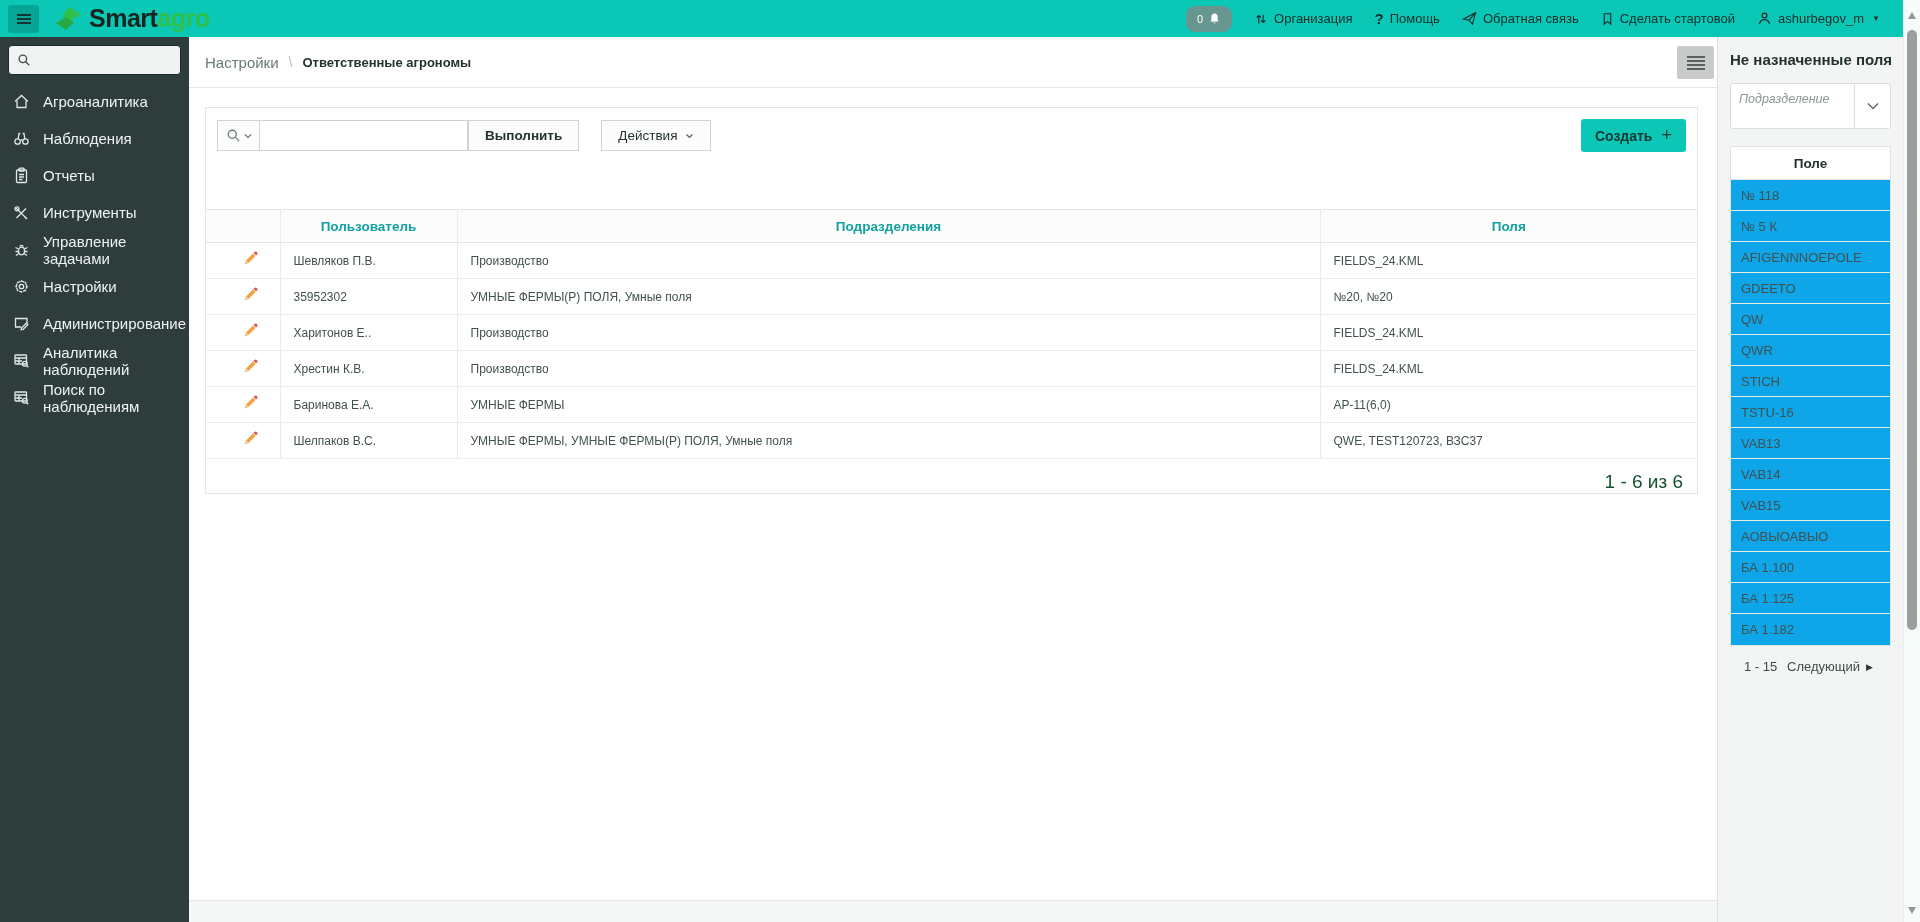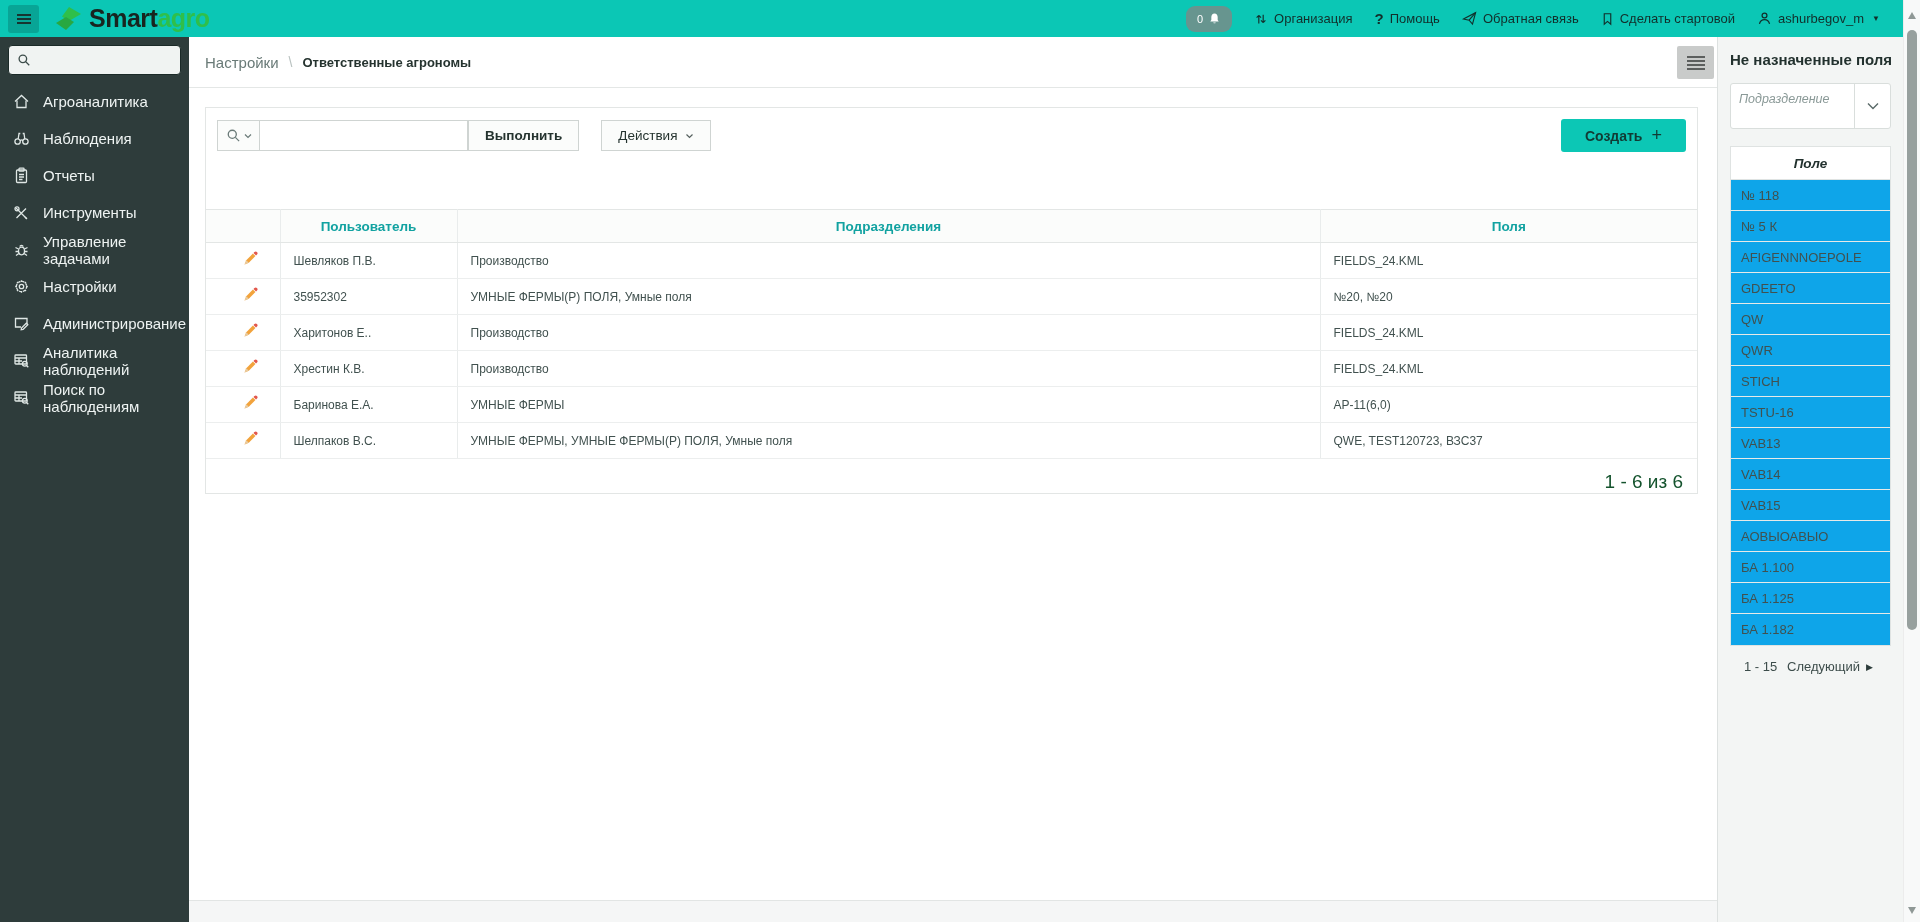--- a/index.html
+++ b/index.html
@@ -93,21 +93,21 @@
   }
   .btn-plain {
     height: 31px; border: 1px solid #cfd4d2; background: #fbfcfb; color: #25332f;
     font-size: 13.5px; padding: 0 16px; cursor: pointer;
     font-family: "Liberation Sans", sans-serif; display: flex; align-items: center; gap: 8px;
   }
   .run-btn { font-weight: bold; }
   .actions-btn { margin-left: 22px; }
   .create-btn {
     margin-left: auto; height: 33px; background: #0cc7b5; border: none; border-radius: 3px;
-    color: #113b34; font-size: 14px; font-weight: bold; padding: 0 24px; cursor: pointer;
+    color: #113b34; font-size: 14px; font-weight: bold; padding: 0 14px; cursor: pointer;
     font-family: "Liberation Sans", sans-serif; display: flex; align-items: center; gap: 9px;
   }
   .create-plus { font-size: 18px; font-weight: normal; }
 
   table.grid { width: 1491px; border-collapse: collapse; table-layout: fixed; margin-top: 46px; }
   .col-edit { width: 74px; } .col-user { width: 177px; } .col-dept { width: 863px; }
   table.grid th {
     height: 33px; background: #fbfcfb; border-top: 1px solid #e3e6e5; border-bottom: 1px solid #e3e6e5;
     color: #12a2a1; font-size: 13.5px; font-weight: bold; text-align: center;
   }
@@ -139,21 +139,21 @@
     border: 1px solid #d9dedc; border-radius: 3px; display: flex; cursor: pointer; font-style: italic;
   }
   .rp-select-placeholder { flex: 1; padding: 8px 8px; color: #8a9997; font-size: 12.5px; }
   .rp-select-chevron {
     width: 36px; border-left: 1px solid #d9dedc; display: flex;
     align-items: center; justify-content: center;
   }
   .rp-list { margin: 17px 12px 0 12px; background: #fff; border: 1px solid #dfe3e2; }
   .rp-list-header {
     height: 33px; display: flex; align-items: center; justify-content: center;
-    font-weight: bold; font-size: 13.5px; color: #22312e; border-bottom: 1px solid #dfe3e2; font-style: italic;
+    font-weight: bold; font-size: 13.5px; color: #22312e; border-bottom: 1px solid #dfe3e2;
   }
   .rp-item {
     height: 31px; line-height: 31px; padding-left: 10px; background: #0ea5e9;
     border-bottom: 1px solid #e6eae8; font-size: 13px; color: #41514f; cursor: pointer;
     overflow: hidden; white-space: nowrap;
   }
   .rp-item:last-child { border-bottom: none; }
   .rp-footer {
     display: flex; align-items: center; justify-content: space-between;
     margin: 13px 30px 0 26px; font-size: 13px; color: #3c4c4a;

